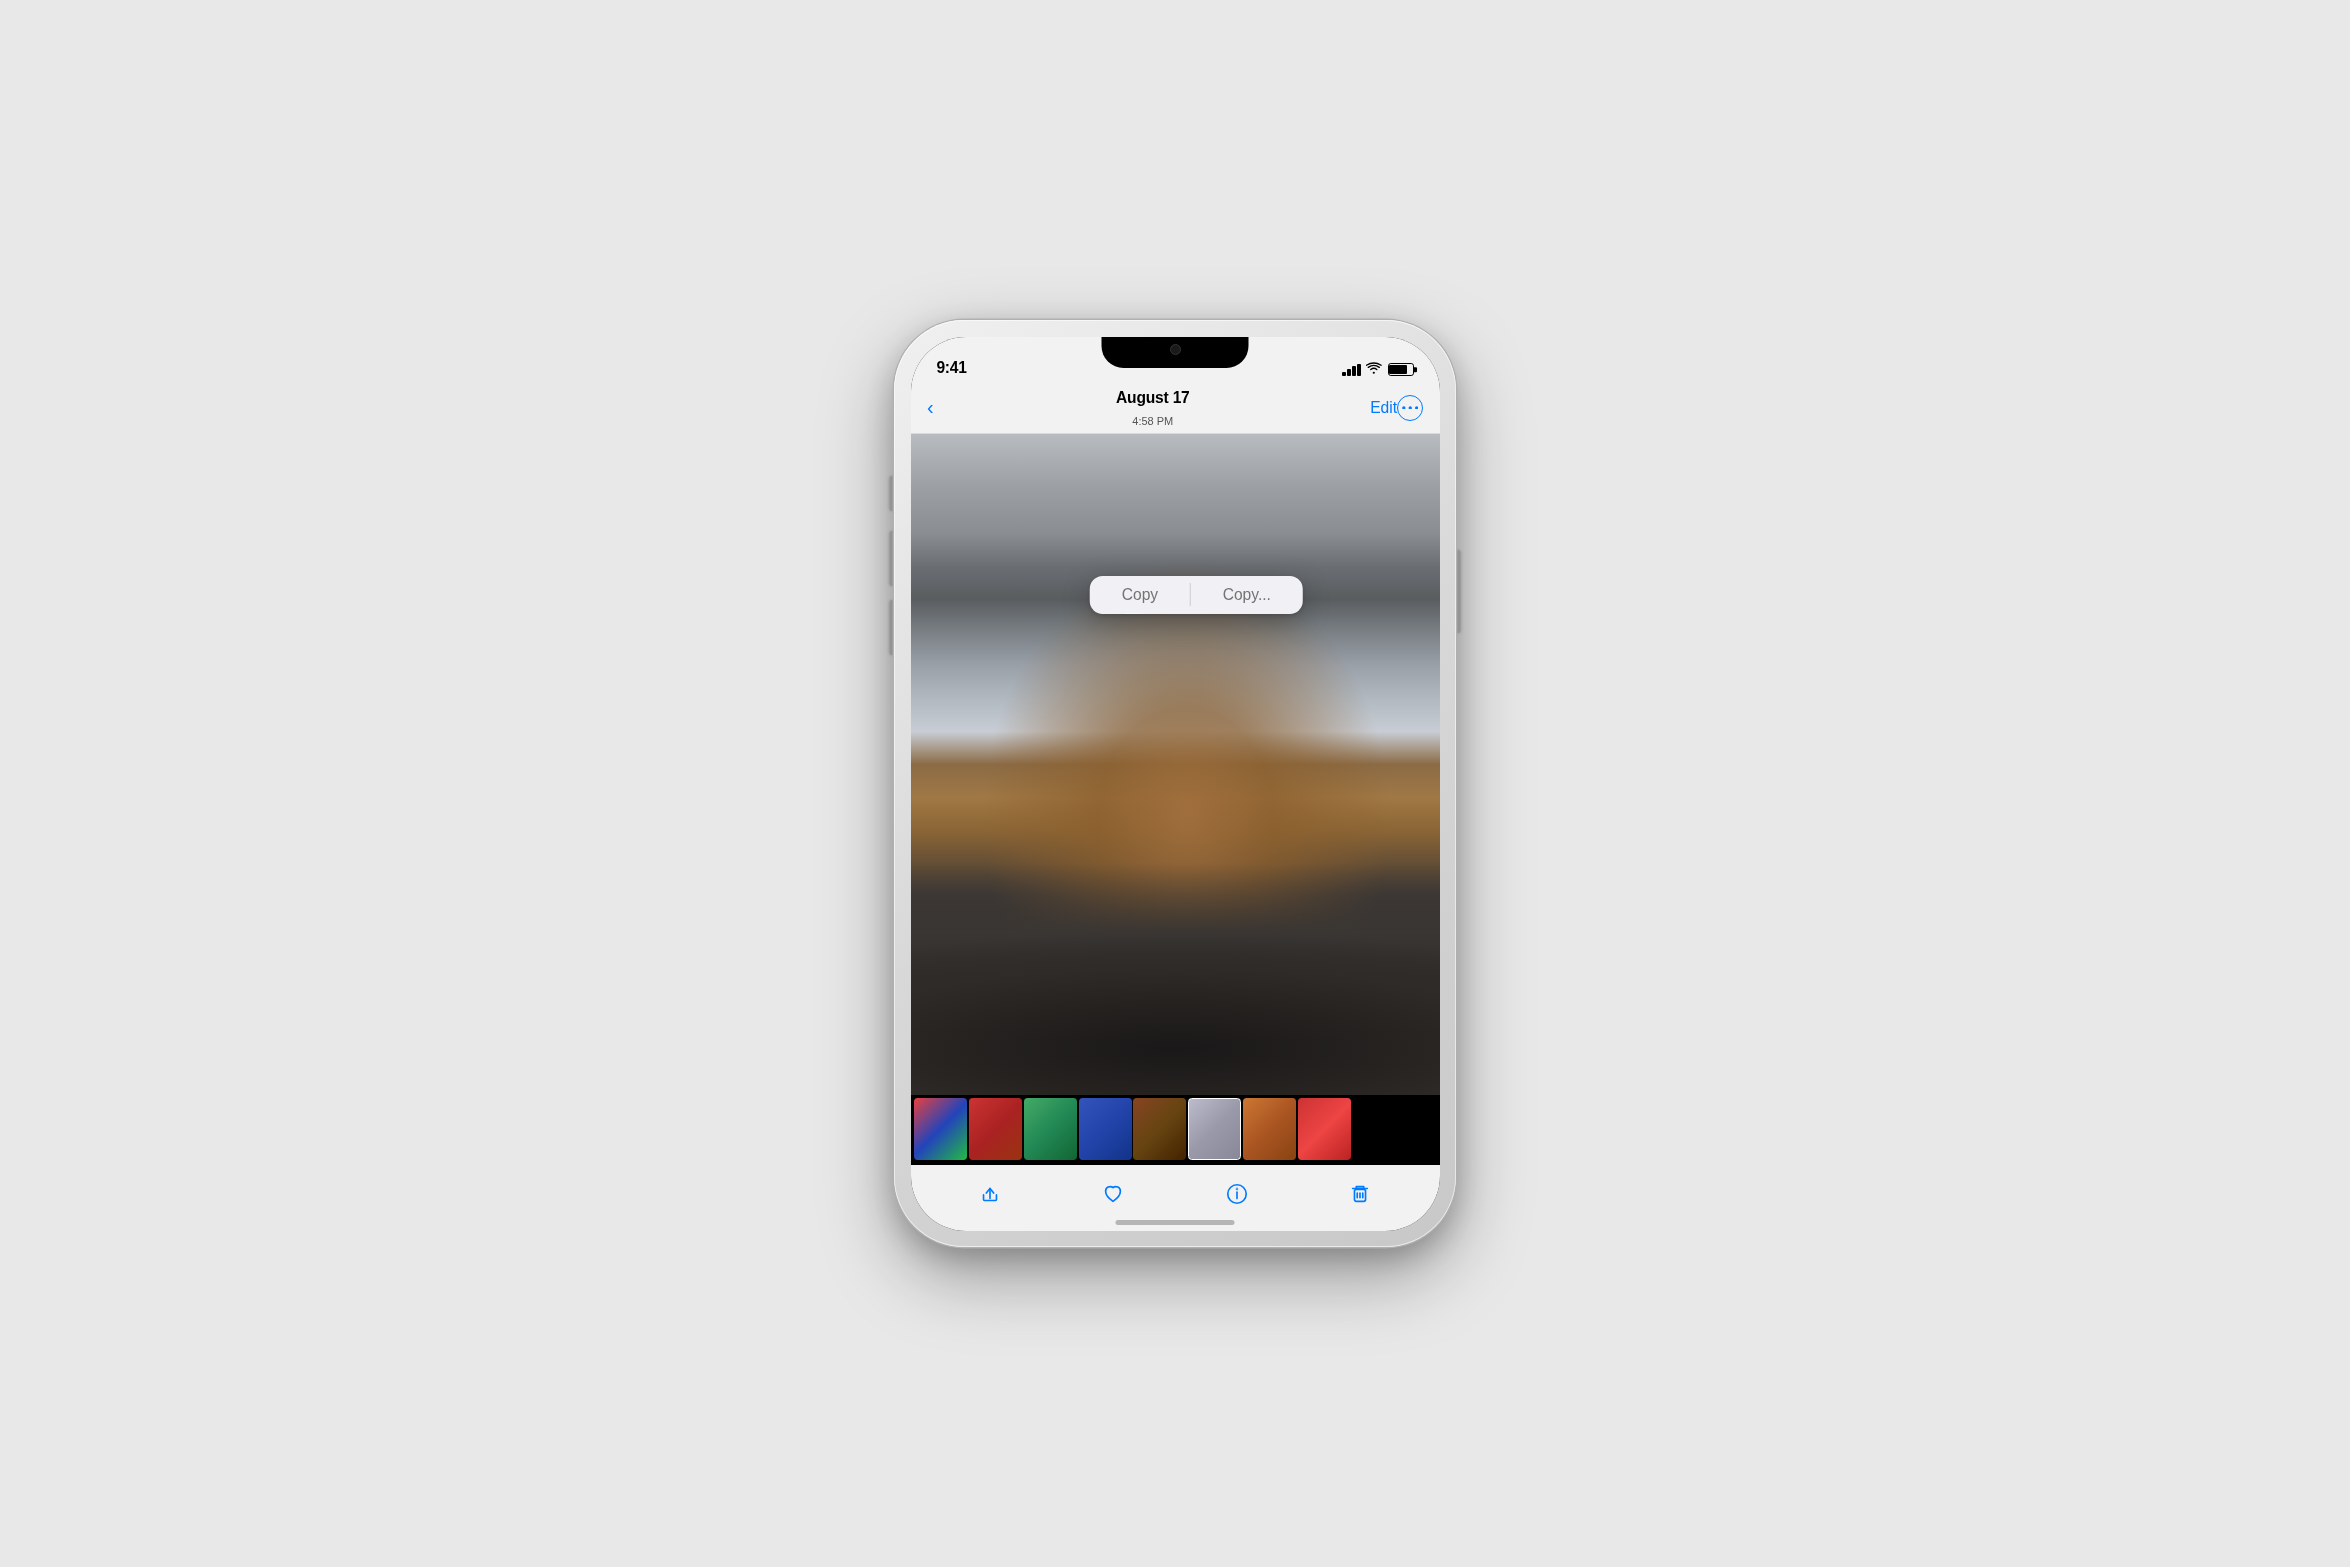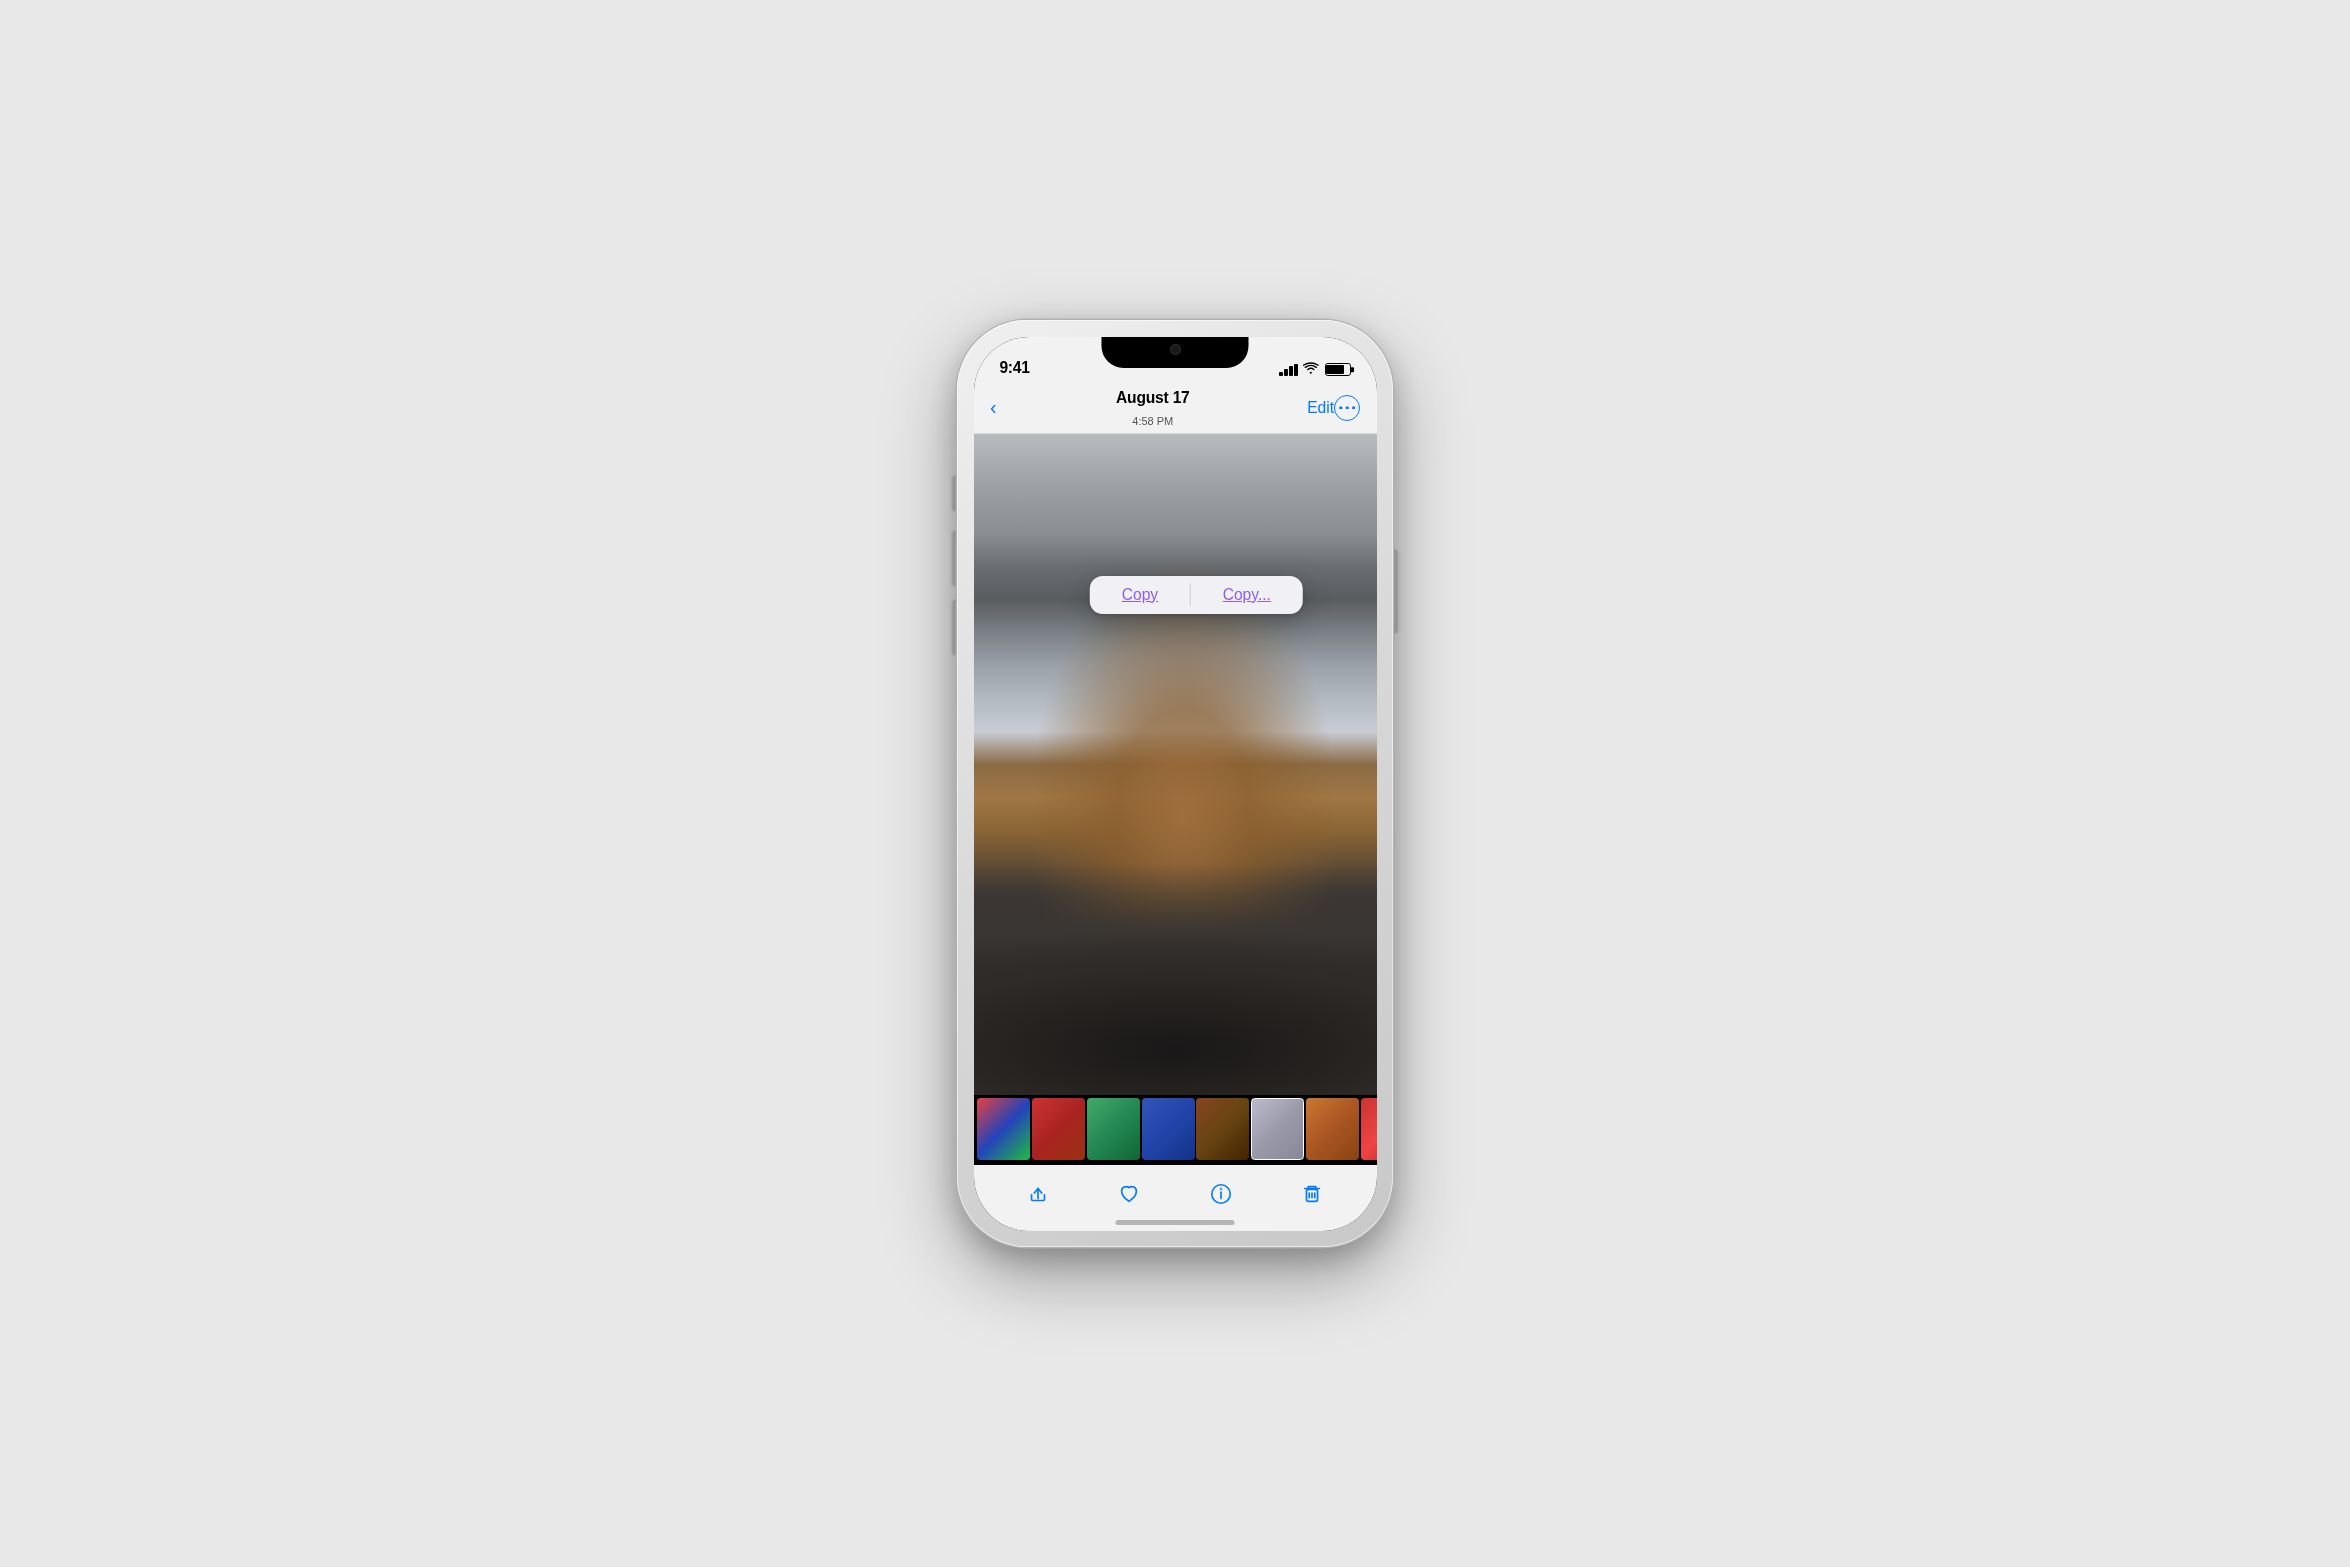--- a/index.html
+++ b/index.html
@@ -8,21 +8,21 @@
       background: #e8e8e8;
       display: flex;
       justify-content: center;
       align-items: center;
       min-height: 100vh;
       font-family: -apple-system, BlinkMacSystemFont, 'SF Pro Display', 'Helvetica Neue', sans-serif;
     }
 
     .phone-wrapper {
       position: relative;
-      width: 436px;
+      width: 562px;
       height: 927px;
     }
 
     
     .phone-shell {
       position: absolute;
       inset: 0;
       background: linear-gradient(145deg, #f0f0f0 0%, #d8d8d8 50%, #c8c8c8 100%);
       border-radius: 70px;
       box-shadow:
@@ -311,26 +311,25 @@
       left: 35px;
       width: 0;
       height: 0;
       border-left: 9.2px solid transparent;
       border-right: 9.2px solid transparent;
       border-top: 10px solid rgba(245, 245, 250, 0.97);
     }
     .context-menu-item {
       padding: 10px 32px;
       font-size: 15.6px;
-      color: #8b5cf6;
+      color: #737373;
       cursor: pointer;
       display: flex;
       align-items: center;
       justify-content: center;
-      text-decoration: underline;
     }
     .context-menu-divider {
       width: 0.5px;
       background: rgba(0,0,0,0.15);
       margin: 7.3px 0;
     }
 
     
     .filmstrip {
       position: absolute;

